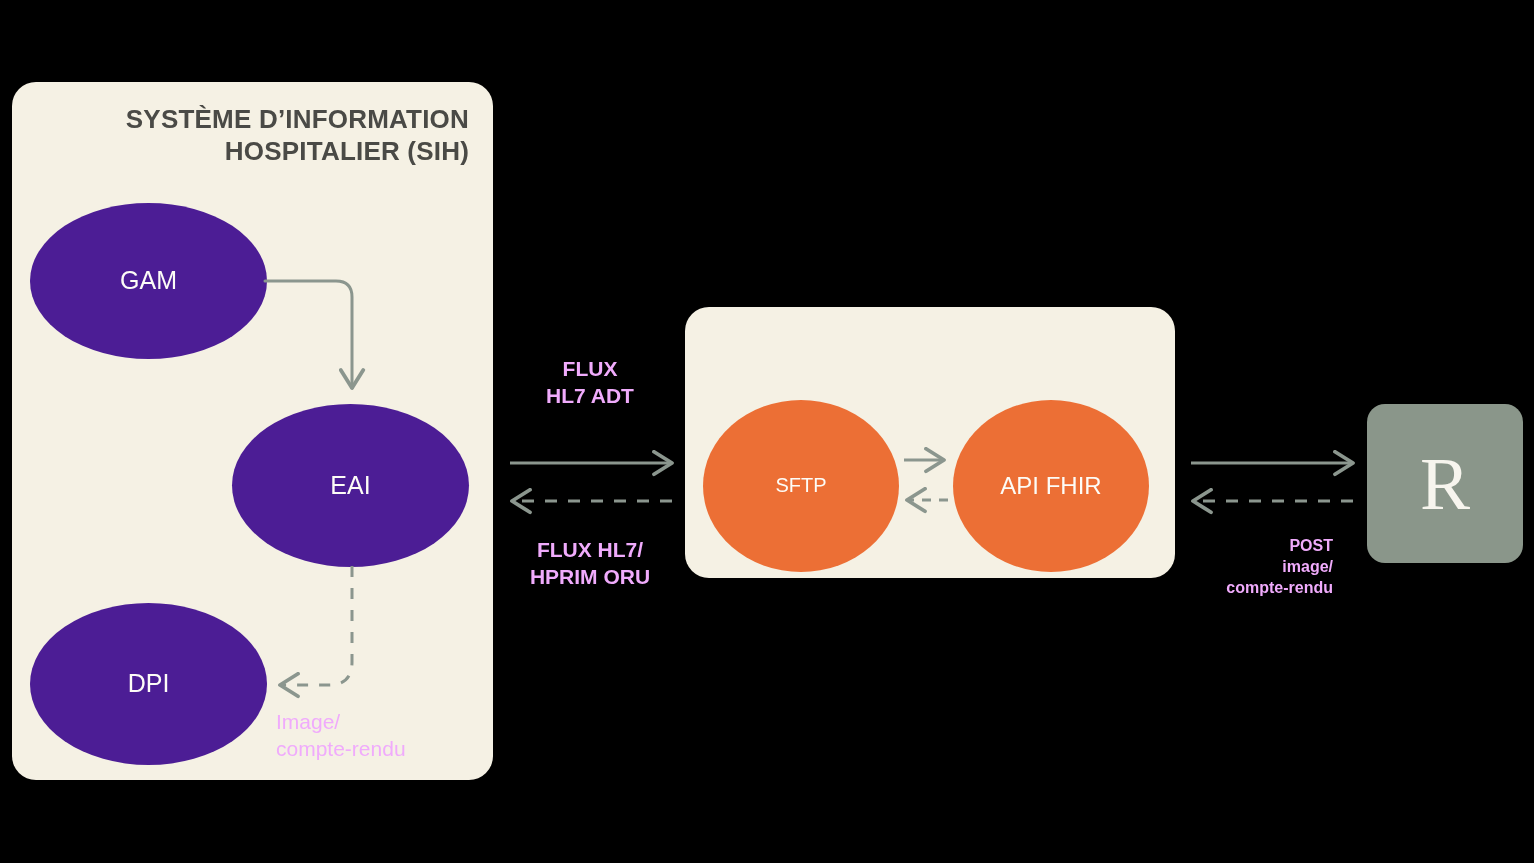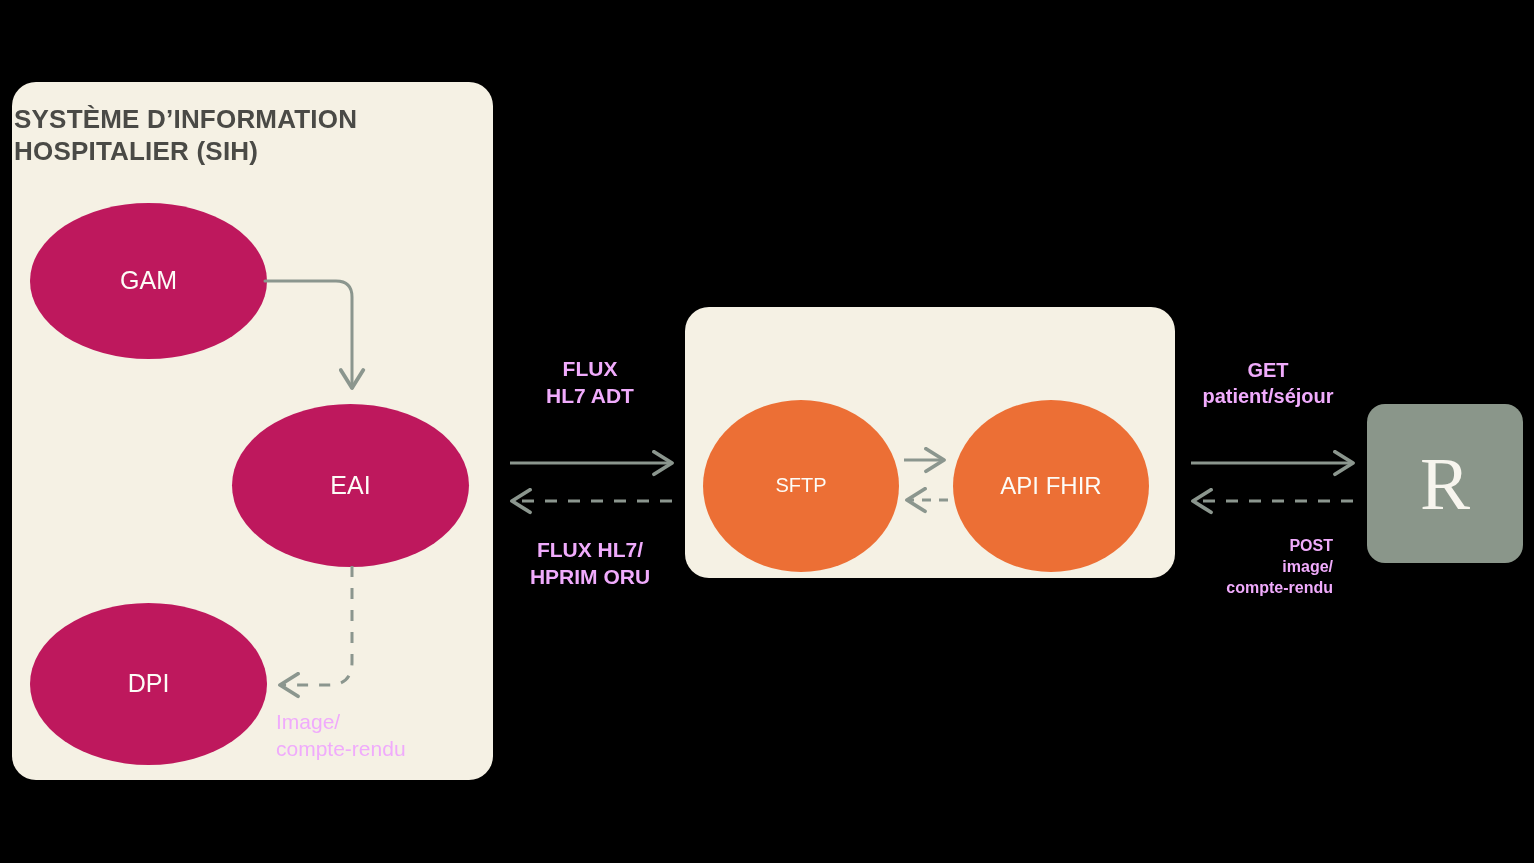--- a/index.html
+++ b/index.html
@@ -12,33 +12,33 @@
   .stage{position:absolute;inset:0;width:1534px;height:863px;}
 
   
   .panel{
     position:absolute;background:#f5f1e4;border-radius:24px;
   }
   #sih-panel{left:12px;top:82px;width:481px;height:698px;}
   #lifen-panel{left:685px;top:307px;width:490px;height:271px;}
 
   .panel-title{
-    position:absolute;left:0;right:0;text-align:left;
+    position:absolute;left:0;right:0;text-align:right;
     color:#4a4a46;font-weight:700;letter-spacing:.2px;line-height:1.22;
   }
   #sih-title{top:104px;left:14px;width:455px;font-size:26px;}
   #lifen-title{top:332px;left:685px;width:490px;font-size:25px;}
 
   
   .node{
     position:absolute;display:flex;align-items:center;justify-content:center;
     color:#fdfcf7;text-align:center;line-height:1.18;
     border-radius:50%;
   }
-  .node.green{background:#be185d;}
+  .node.green{background:#4c1d95;}
   .node.orange{background:#ec6f35;}
 
   #node-gam{left:30px;top:203px;width:237px;height:156px;font-size:25px;}
   #node-eai{left:232px;top:404px;width:237px;height:163px;font-size:25px;}
   #node-dpi{left:30px;top:603px;width:237px;height:162px;font-size:25px;}
   #node-sftp{left:703px;top:400px;width:196px;height:172px;font-size:20px;}
   #node-apifhir{left:953px;top:400px;width:196px;height:172px;font-size:24px;}
 
   
   #app-tile{
@@ -88,22 +88,20 @@
 FHIR</div>
 
   <div id="app-tile">R</div>
 
   <div class="edge-label" id="lbl-hl7adt">FLUX
 HL7 ADT</div>
 
   <div class="edge-label" id="lbl-hl7oru">FLUX HL7/
 HPRIM ORU</div>
 
-  <div class="edge-label" id="lbl-get">GET
-patient/séjour</div>
 
   <div class="edge-label" id="lbl-post">POST
 image/
 compte-rendu</div>
 
   <svg id="wires" viewBox="0 0 1534 863">
     <defs>
       <marker id="ah-open" viewBox="0 0 12 12" refX="10" refY="6" markerWidth="9" markerHeight="9" orient="auto-start-reverse">
         <path d="M2,1 L10,6 L2,11" fill="none" stroke="#8b968e" stroke-width="1.7" stroke-linecap="round" stroke-linejoin="round"></path>
       </marker>

